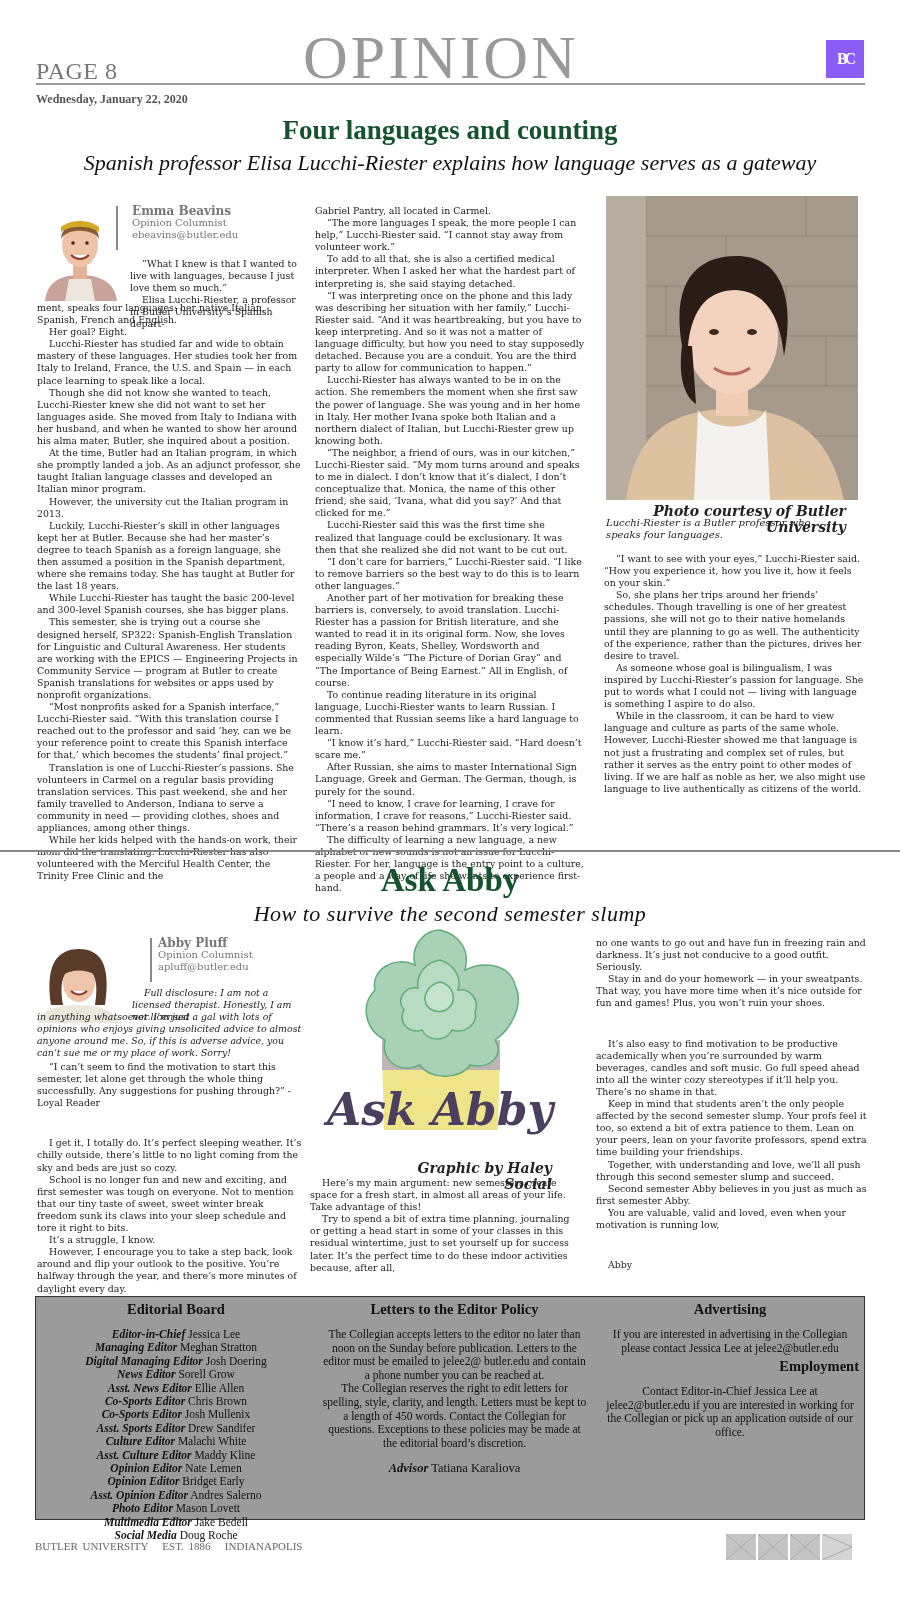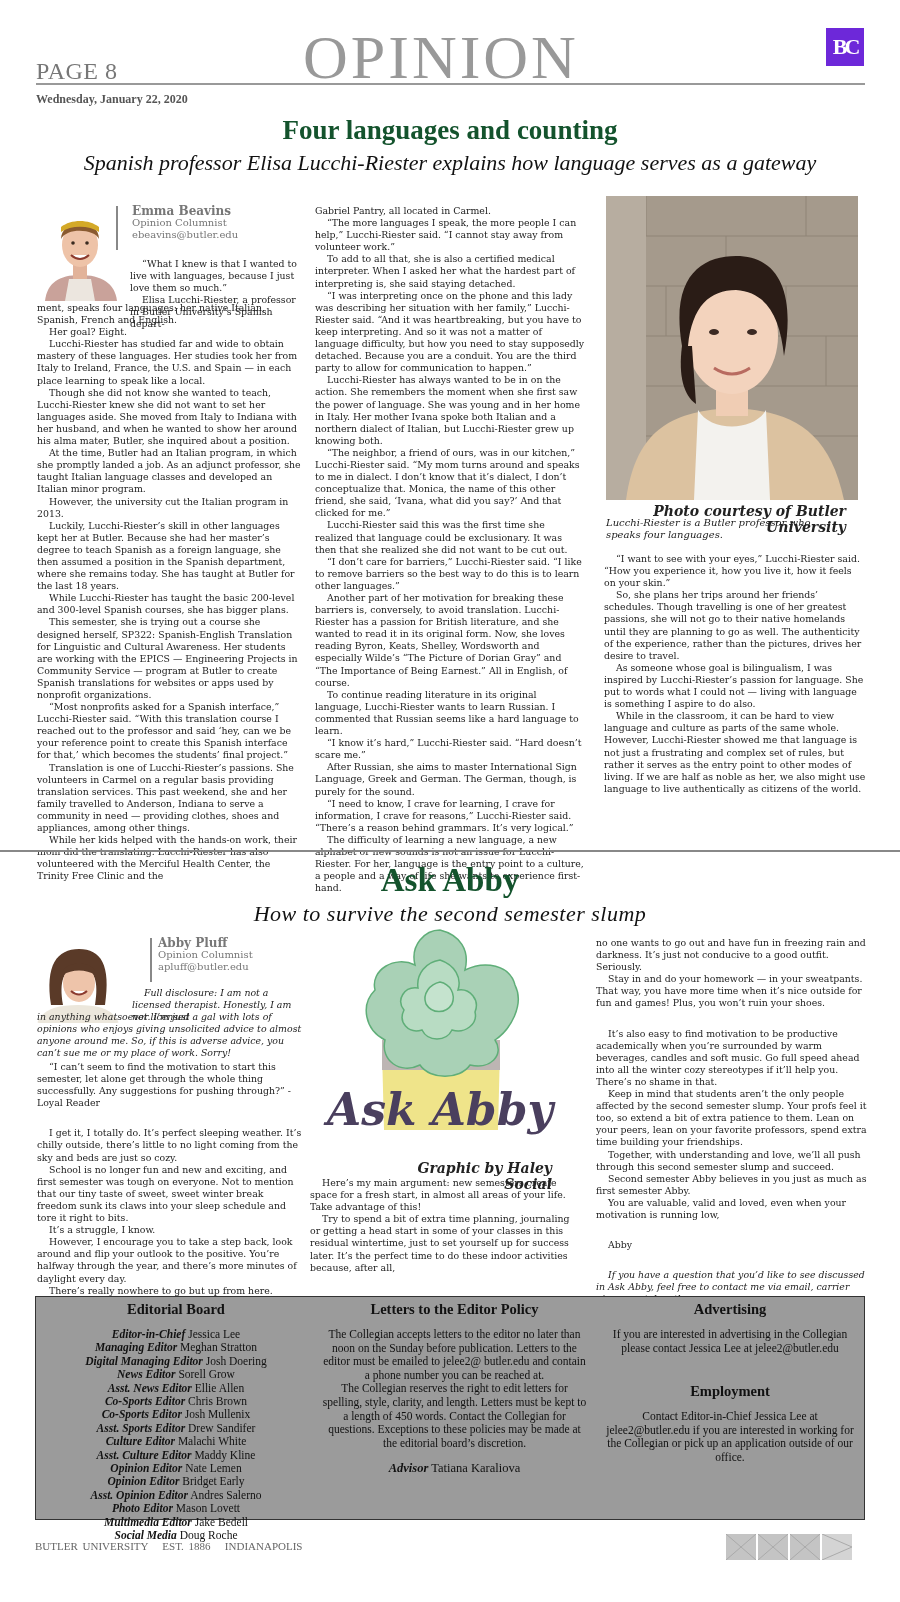--- a/index.html
+++ b/index.html
@@ -3,32 +3,32 @@
 <meta charset="utf-8">
 <style>
   * { box-sizing: border-box; margin: 0; padding: 0; }
   html, body { width: 900px; height: 1602px; background: #fff; overflow: hidden; }
   body { position: relative; font-family: "DejaVu Serif", serif; color: #222; }
   .abs { position: absolute; }
 
   
   .page-num { left: 36px; top: 58px; font-family: "Liberation Serif", serif; font-size: 24px; color: #777; letter-spacing: 0.5px; }
   .section-title { left: 303px; top: 26px; font-family: "Liberation Serif", serif; font-size: 62px; color: #999; letter-spacing: 3px; line-height: 62px; }
-  .logo { left: 826px; top: 28px; width: 38px; height: 38px; background: #6d28d9; color: #fff; font-family: "Liberation Serif", serif; font-size: 22px; display:flex; align-items:center; justify-content:center; font-weight: bold; letter-spacing: -3px; }
+  .logo { left: 826px; top: 40px; width: 38px; height: 38px; background: #8b5cf6; color: #fff; font-family: "Liberation Serif", serif; font-size: 16px; display:flex; align-items:center; justify-content:center; font-weight: bold; letter-spacing: -3px; }
   .mast-rule { left: 36px; top: 83px; width: 829px; height: 2px; background: #999; }
   .pub-date { left: 36px; top: 92px; font-family: "Liberation Serif", serif; font-size: 12px; color: #555; font-weight: bold; }
 
   .headline { left: 0; width: 900px; text-align: center; font-family: "Liberation Serif", serif; font-weight: bold; color: #14532d; }
   .subhead { left: 0; width: 900px; text-align: center; font-family: "Liberation Serif", serif; font-style: italic; color: #111; }
 
   
   .col { font-size: 9.4px; line-height: 12.1px; color: #222; text-align: left; }
   .col p { text-indent: 12px; }
   .col p.noindent { text-indent: 0; }
-  .col p.gap { margin-top: 18px; }
+  .col p.gap { margin-top: 28px; }
 
   .byline { font-size: 10px; line-height: 12px; color: #777; }
   .byline .name { font-weight: bold; font-size: 12px; }
   .byline-bar { width: 2px; background: #888; }
 
   .head-photo { border-radius: 2px; overflow: hidden; }
 
   .caption-credit { font-style: italic; font-weight: bold; font-size: 14px; text-align: right; }
   .caption-text { font-style: italic; font-size: 10px; line-height: 12px; }
 
@@ -240,21 +240,21 @@
     <div class="box-para">The Collegian accepts letters to the editor no later than noon on the Sunday before publication. Letters to the editor must be emailed to jelee2@ butler.edu and contain a phone number you can be reached at.</div>
     <div class="box-para">The Collegian reserves the right to edit letters for spelling, style, clarity, and length. Letters must be kept to a length of 450 words. Contact the Collegian for questions. Exceptions to these policies may be made at the editorial board’s discretion.</div>
     <div class="box-para" style="margin-top:12px;font-size:12.5px;">
       <span style="font-style:italic;font-weight:bold;">Advisor</span>
       <span>Tatiana Karaliova</span>
     </div>
   </div>
   <div class="box-col" style="left:565px;width:258px;">
     <h3>Advertising</h3>
     <div class="box-para" style="margin-top:8px;">If you are interested in advertising in the Collegian please contact Jessica Lee at jelee2@butler.edu</div>
-    <h3 style="margin-top:28px;">Employment</h3>
+    <h3 style="margin-top:3px;text-align:right;">Employment</h3>
     <div class="box-para" style="margin-top:8px;">Contact Editor-in-Chief Jessica Lee at jelee2@butler.edu if you are interested in working for the Collegian or pick up an application outside of our office.</div>
   </div>
 </div>
 
 <div class="abs footer-text" style="white-space:pre;">BUTLER UNIVERSITY   EST. 1886   INDIANAPOLIS</div>
 <div class="abs footer-boxes">
   <div class="fbox">
       <svg width="30" height="26">
         <path d="M0 0 L30 26 M30 0 L0 26" stroke="#aaa"></path>
       </svg>

